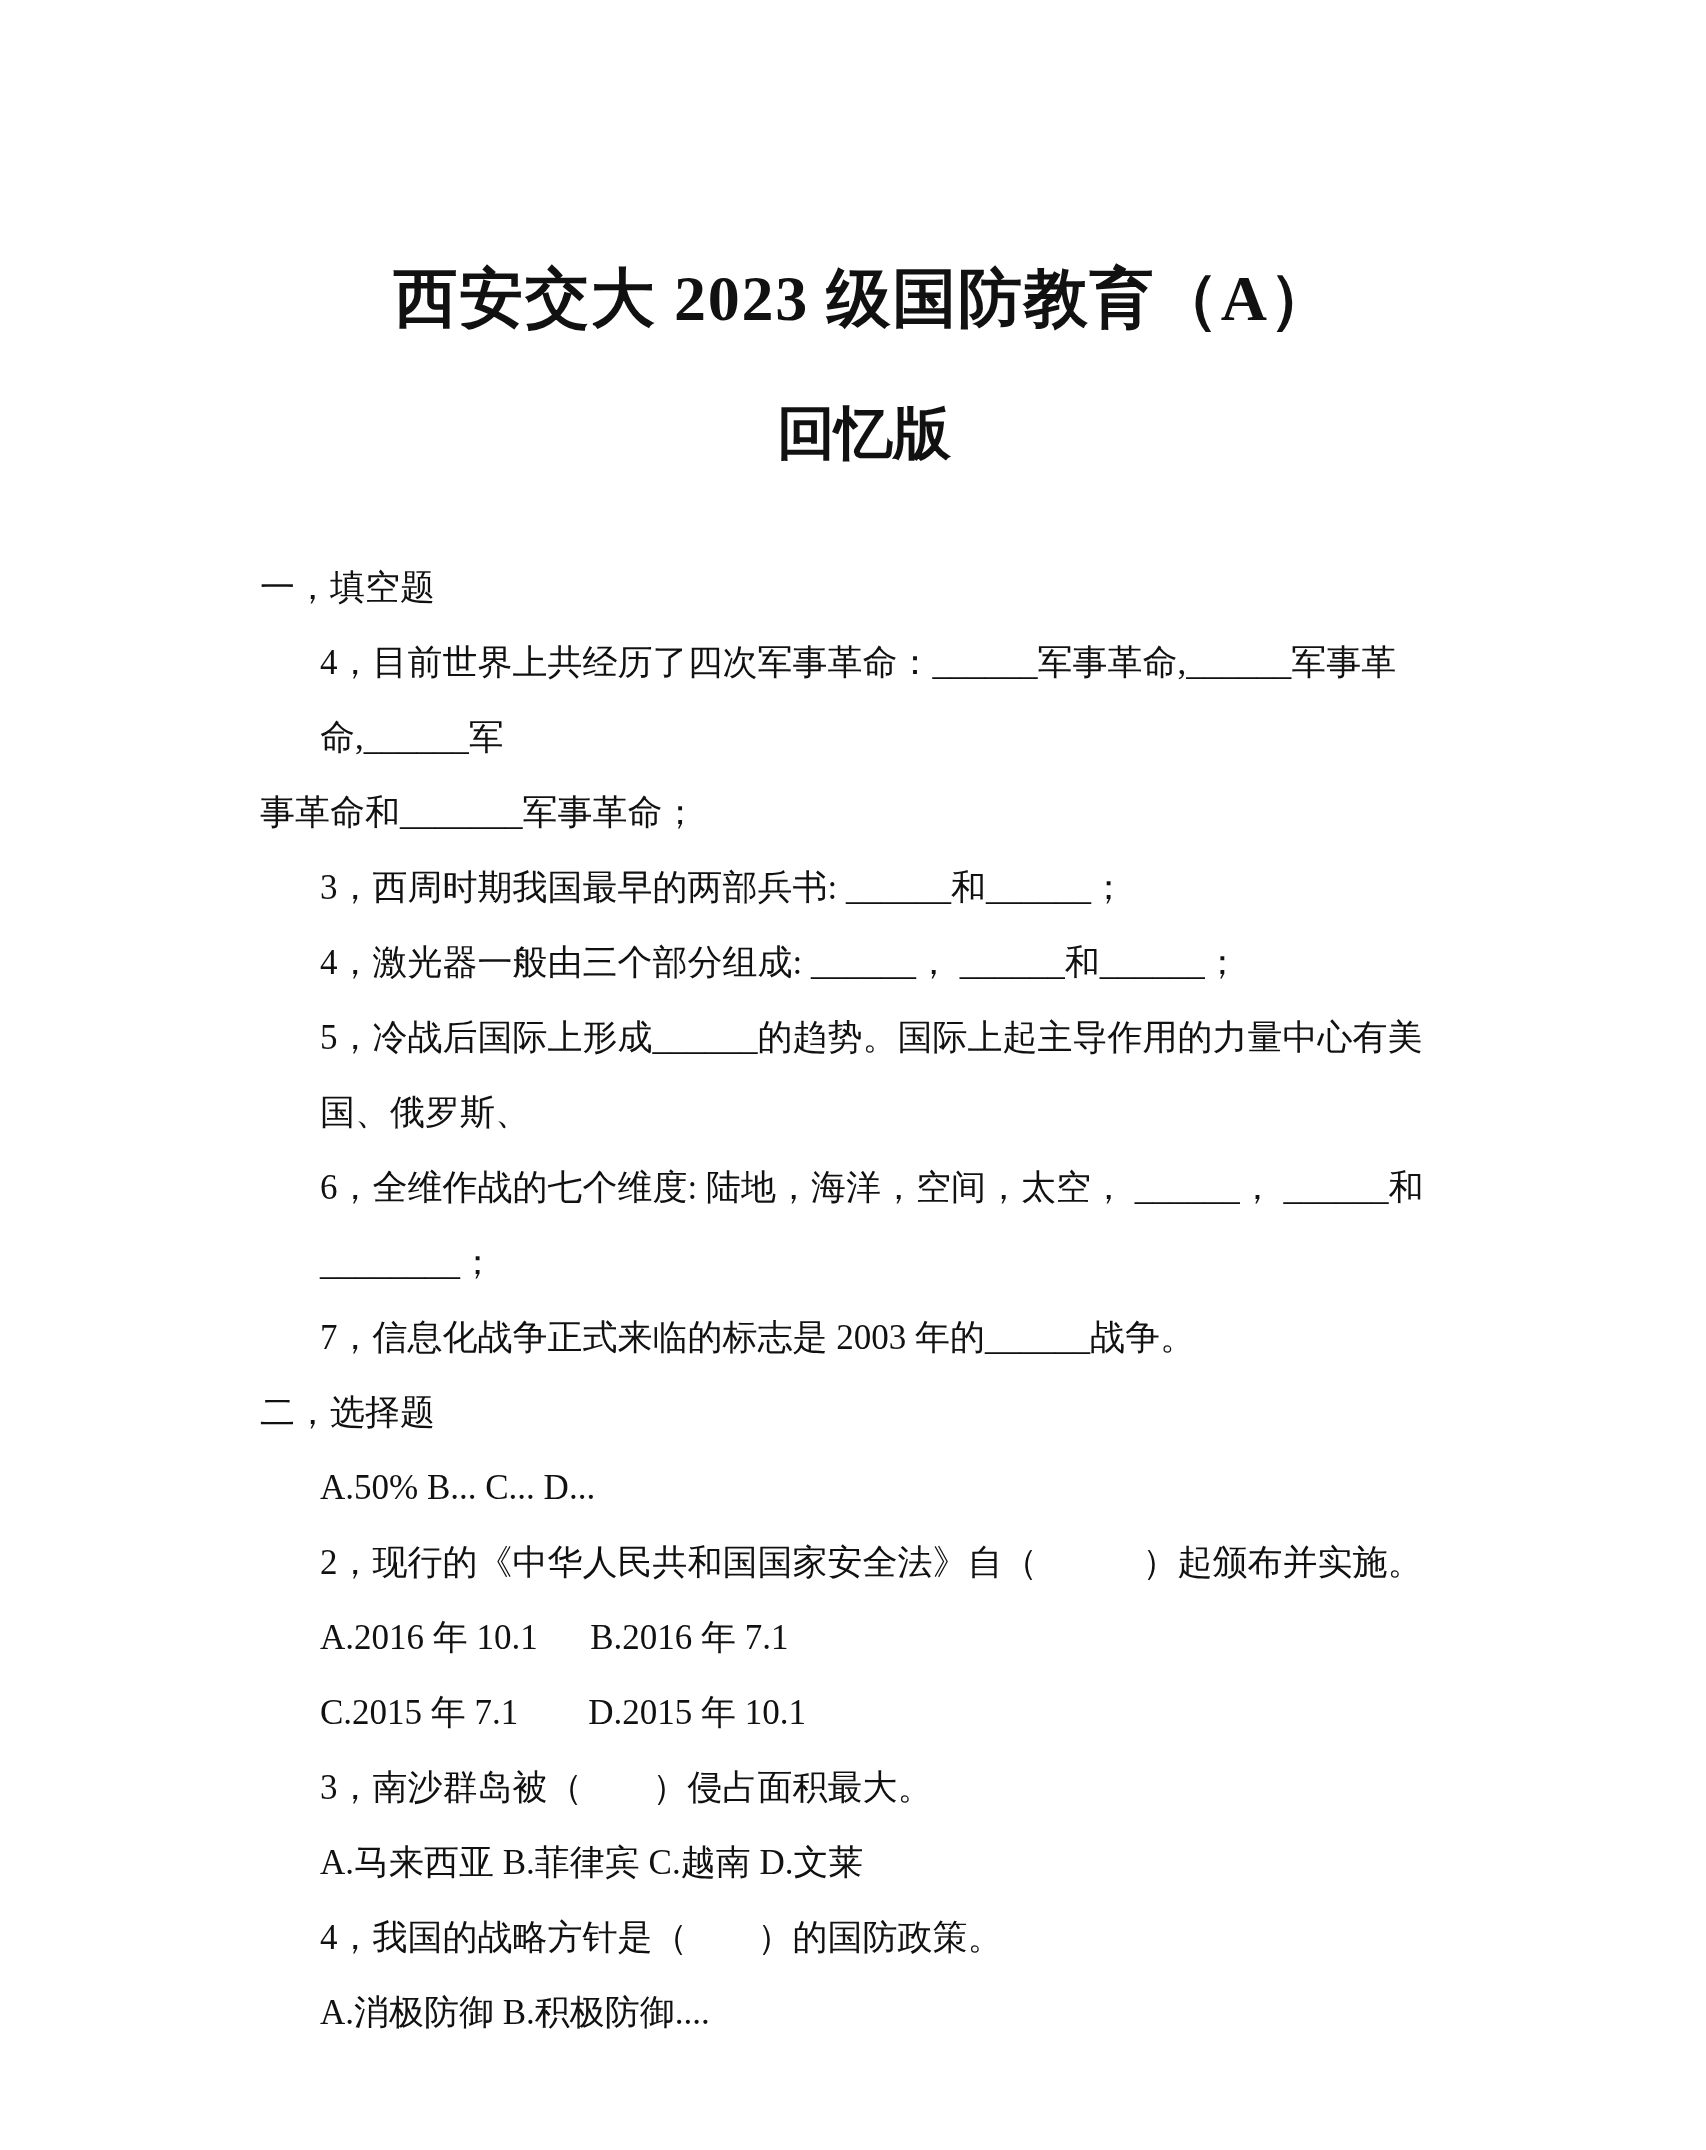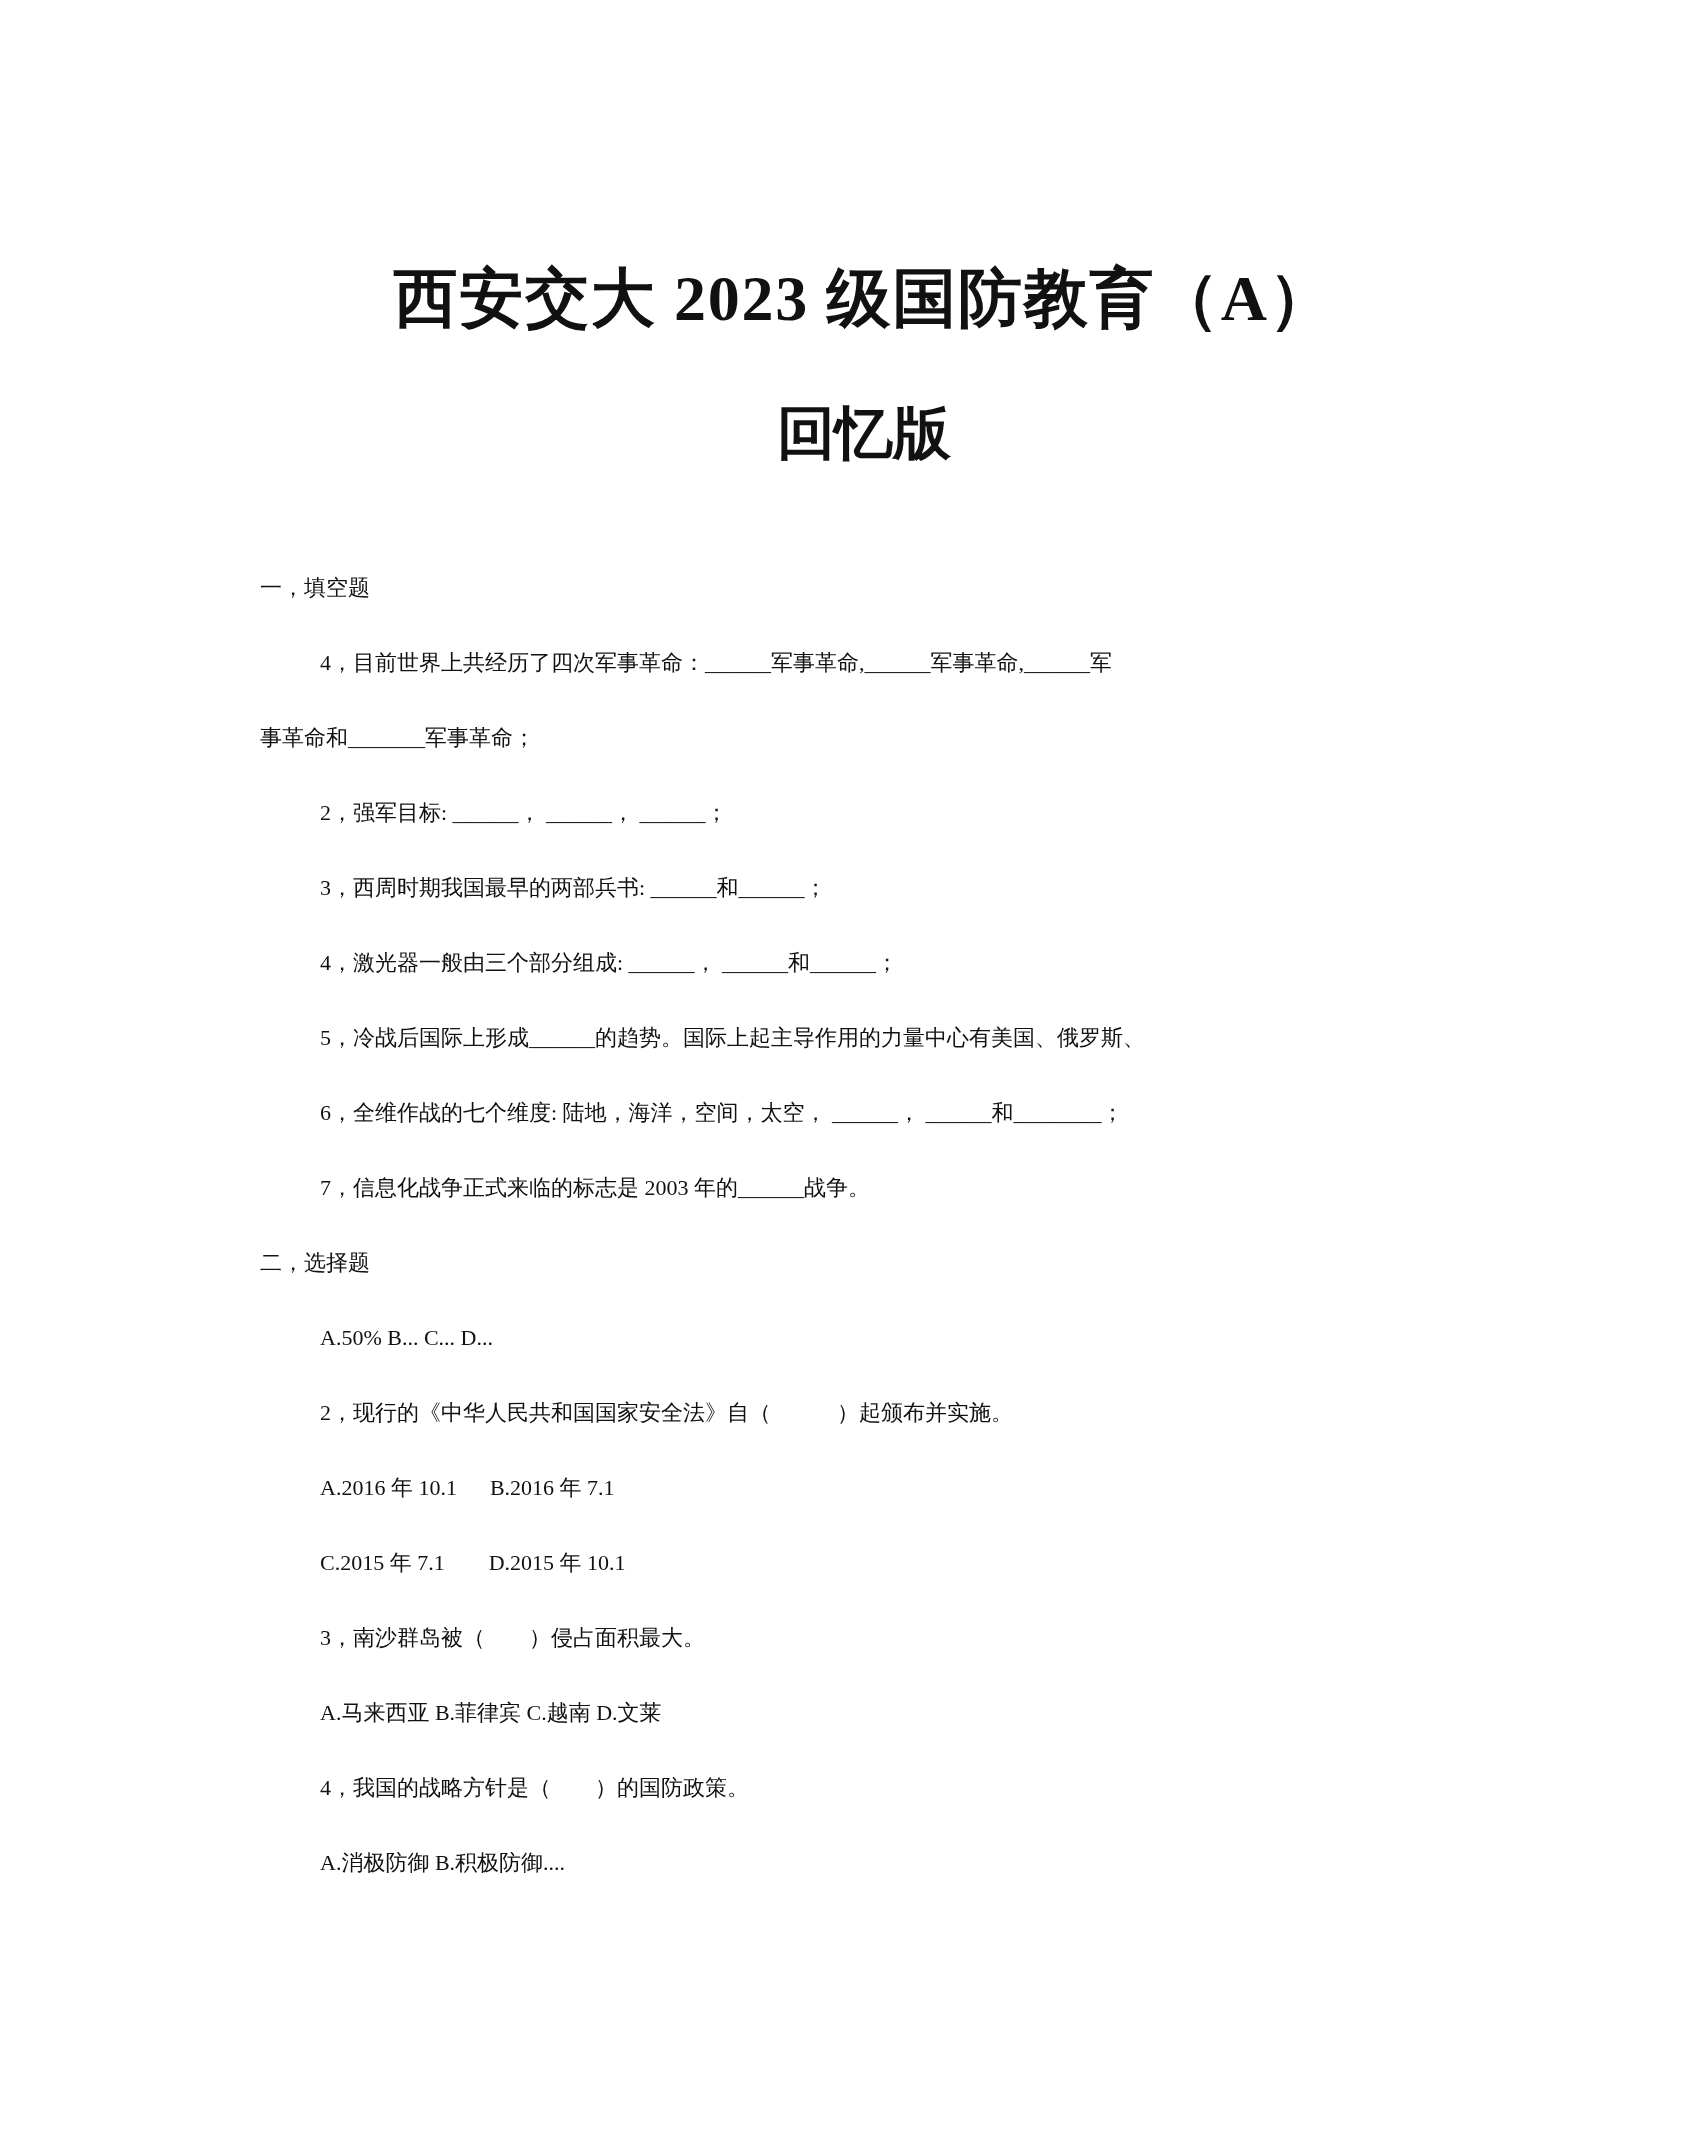--- a/index.html
+++ b/index.html
@@ -33,21 +33,21 @@
   .subtitle {
     margin: 47px 0 0 0;
     font-size: 58px;
     line-height: 86px;
     font-weight: 700;
     text-align: center;
     white-space: pre-wrap;
   }
   .line {
     margin: 0;
-    font-size: 22px;
+    font-size: 35px;
     line-height: 75px;
     white-space: pre-wrap;
     font-weight: 400;
   }
   .first-line {
     margin-top: 73px;
   }
   .indent {
     padding-left: 60px;
   }
@@ -56,21 +56,20 @@
 <body>
 
 <div class="page">
 
   <h1 class="title">西安交大 2023 级国防教育（A）</h1>
   <h2 class="subtitle">回忆版</h2>
 
   <p class="line first-line">一，填空题</p>
   <p class="line indent">4，目前世界上共经历了四次军事革命：______军事革命,______军事革命,______军</p>
   <p class="line">事革命和_______军事革命；</p>
-  <p class="line indent">2，强军目标: ______， ______， ______；</p>
   <p class="line indent">3，西周时期我国最早的两部兵书: ______和______；</p>
   <p class="line indent">4，激光器一般由三个部分组成: ______， ______和______；</p>
   <p class="line indent">5，冷战后国际上形成______的趋势。国际上起主导作用的力量中心有美国、俄罗斯、</p>
   <p class="line indent">6，全维作战的七个维度: 陆地，海洋，空间，太空， ______， ______和________；</p>
   <p class="line indent">7，信息化战争正式来临的标志是 2003 年的______战争。</p>
 
   <p class="line">二，选择题</p>
   <p class="line indent">A.50% B... C... D...</p>
   <p class="line indent">2，现行的《中华人民共和国国家安全法》自（　　　）起颁布并实施。</p>
   <p class="line indent">A.2016 年 10.1      B.2016 年 7.1</p>

